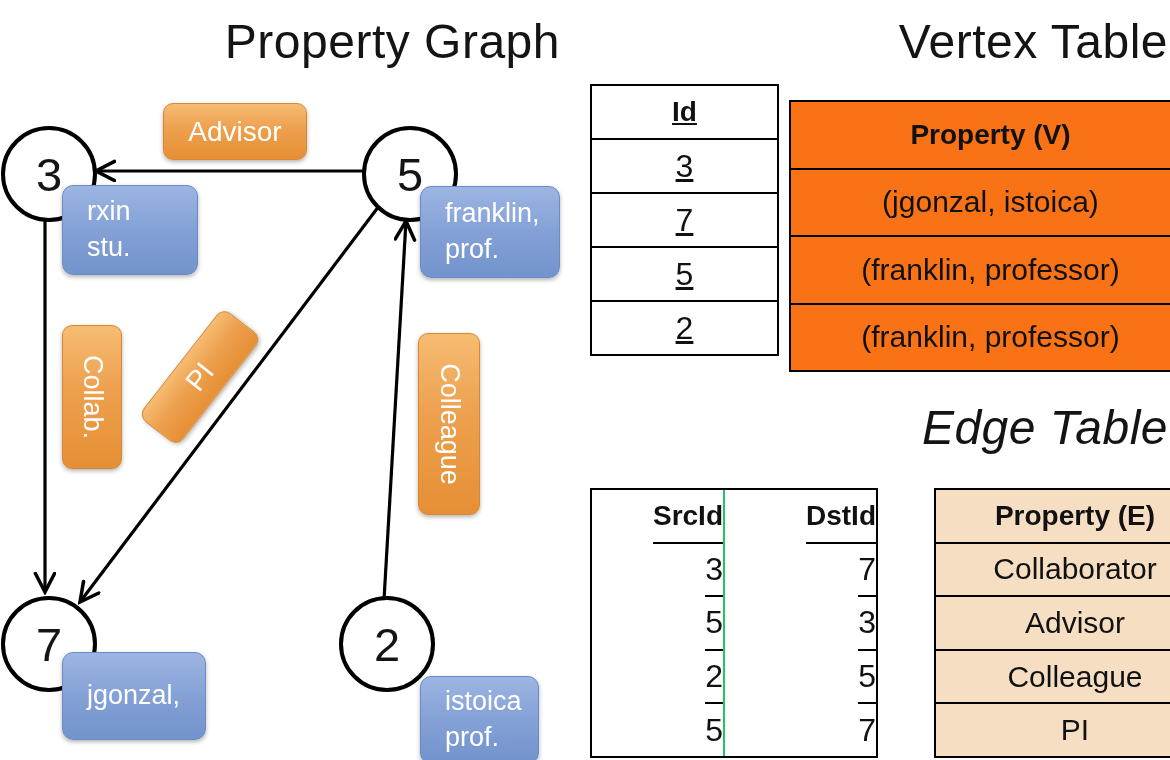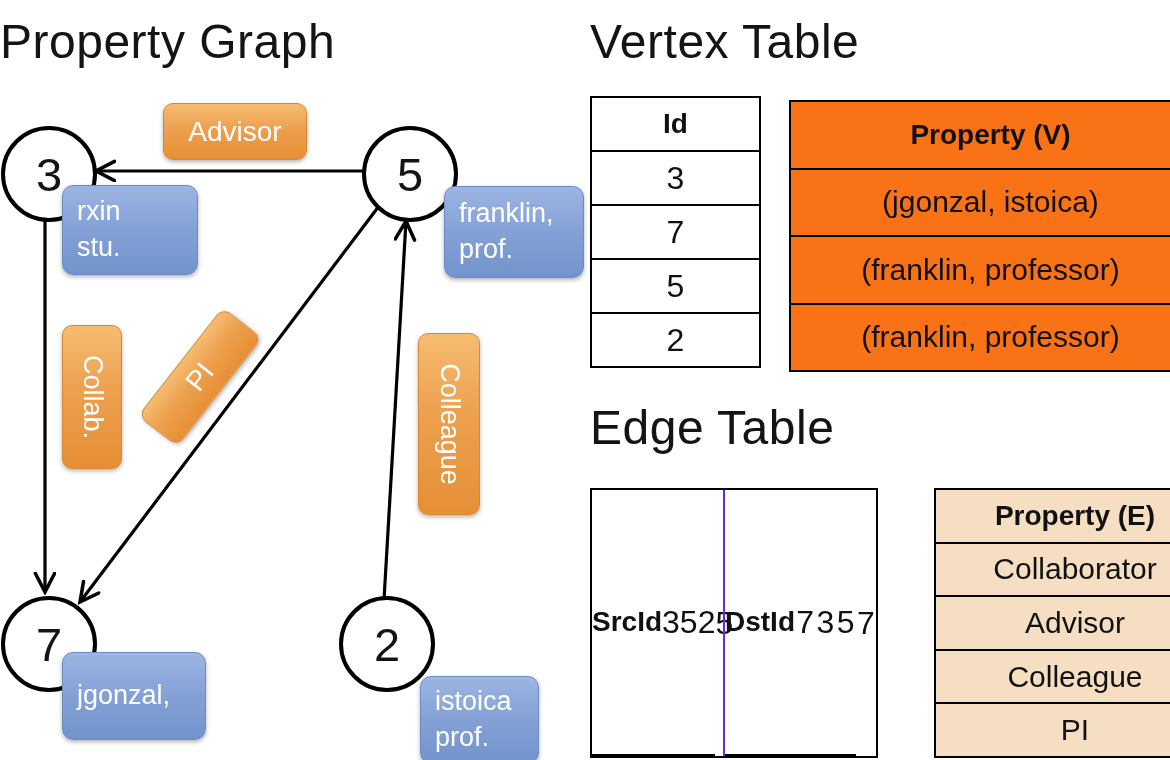--- a/index.html
+++ b/index.html
@@ -2,21 +2,21 @@
 <html><head>
 <meta charset="utf-8">
 <style>
   html,body{margin:0;padding:0;}
   body{
     width:1170px;height:760px;position:relative;background:#ffffff;
     font-family:"Liberation Sans", sans-serif;color:#111;overflow:hidden;
   }
   .title{
     position:absolute;font-size:48px;font-weight:400;color:#141414;
-    text-align:left;letter-spacing:0.5px;white-space:nowrap;
+    text-align:right;letter-spacing:0.5px;white-space:nowrap;
   }
   
   .node{
     position:absolute;border:4px solid #000;border-radius:50%;
     background:#fff;display:flex;align-items:center;justify-content:center;
     font-size:47px;font-weight:400;color:#141414;
   }
   
   .ebox{
     position:absolute;border-radius:10px;
@@ -31,38 +31,38 @@
     transform:translate(-50%,-50%) rotate(90deg);
     white-space:nowrap;font-size:27px;color:#fff;
   }
   
   .vbox{
     position:absolute;border-radius:11px;
     background:linear-gradient(180deg,#9cb5e2 0%,#84a1d6 50%,#7293cc 100%);
     border:1px solid #6c8ac4;
     box-shadow:0 2px 4px rgba(0,0,0,.30);
     color:#fff;display:flex;flex-direction:column;justify-content:center;
-    padding-left:14px;box-sizing:border-box;
+    padding-left:24px;box-sizing:border-box;
     font-size:27px;line-height:1.32;
   }
   
   .tcol{
     position:absolute;border:2px solid #000;box-sizing:border-box;
     display:flex;flex-direction:column;
   }
   .trow{
     flex:1;display:flex;align-items:center;justify-content:center;
     border-bottom:2px solid #000;font-size:30px;
   }
   .trow:last-child{border-bottom:none;}
   .trow.hdr{font-weight:700;font-size:28px;}
   .trow.num{font-size:32px;}
   .split{display:flex;flex-direction:row;padding:0;}
-  .subcol{flex-direction:row;display:flex;flex:1;}
-  .subcol.right{border-left:2px solid #6d28d9;}
+  .subcol{flex-direction:column;display:flex;flex:1;align-items:flex-end;}
+  .subcol.right{border-left:2px solid #22c55e;}
   svg{position:absolute;left:0;top:0;}
 </style>
 </head>
 <body>
 
 <div class="title" style="left:0;top:14px;width:560px;">Property Graph</div>
 
 <svg width="560" height="760" viewBox="0 0 560 760">
   <defs>
     <marker id="ah" markerWidth="7.4" markerHeight="7.4" refX="6.4" refY="3.5" orient="auto" markerUnits="strokeWidth">
@@ -101,50 +101,50 @@
 </div>
 
 <div class="ebox" style="left:418px;top:333px;width:60px;height:180px;">
   <span class="vtext">Colleague</span>
 </div>
 
 <div class="vbox" style="left:62px;top:185px;width:136px;height:90px;">
   <span>rxin</span>
   <span>stu.</span>
 </div>
-<div class="vbox" style="left:420px;top:186px;width:140px;height:92px;margin-left:24px;">
+<div class="vbox" style="left:420px;top:186px;width:140px;height:92px;">
   <span>franklin,</span>
   <span>prof.</span>
 </div>
 <div class="vbox" style="left:62px;top:652px;width:144px;height:88px;">
   <span>jgonzal,</span>
 </div>
 <div class="vbox" style="left:420px;top:676px;width:119px;height:88px;">
   <span>istoica</span>
   <span>prof.</span>
 </div>
 
 <div class="title" style="left:590px;top:14px;width:578px;">Vertex Table</div>
 
-<div class="tcol" style="left:590px;top:96px;width:171px;height:272px;background:#fff;">
+<div class="tcol" style="left:590px;top:84px;width:189px;height:272px;background:#fff;text-decoration:underline;">
   <div class="trow hdr">Id</div>
   <div class="trow num">3</div>
   <div class="trow num">7</div>
   <div class="trow num">5</div>
   <div class="trow num">2</div>
 </div>
 
 <div class="tcol" style="left:765px;top:100px;width:403px;height:272px;background:#f97316;margin-left:24px;">
   <div class="trow hdr">Property (V)</div>
   <div class="trow">(jgonzal, istoica)</div>
   <div class="trow">(franklin, professor)</div>
   <div class="trow">(franklin, professor)</div>
 </div>
 
-<div class="title" style="left:590px;top:400px;width:578px;">Edge Table</div>
+<div class="title" style="left:590px;top:400px;width:578px;font-style:italic;">Edge Table</div>
 
 <div class="tcol split" style="left:590px;top:488px;width:288px;height:270px;background:#fff;">
   <div class="subcol" style="max-width:131px;">
     <div class="trow hdr">SrcId</div>
     <div class="trow num">3</div>
     <div class="trow num">5</div>
     <div class="trow num">2</div>
     <div class="trow num">5</div>
   </div>
   <div class="subcol right">

